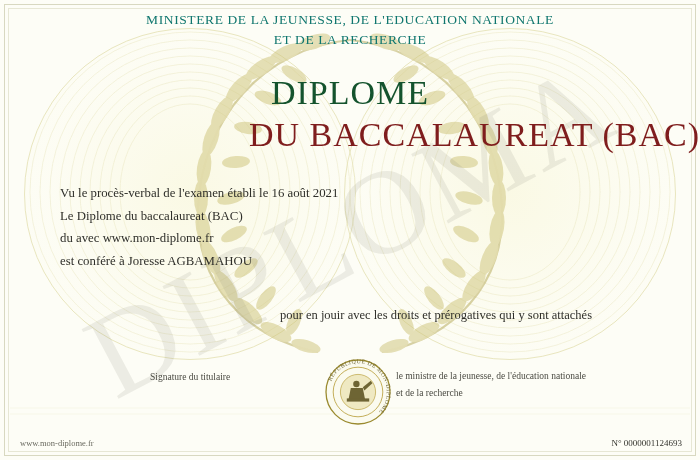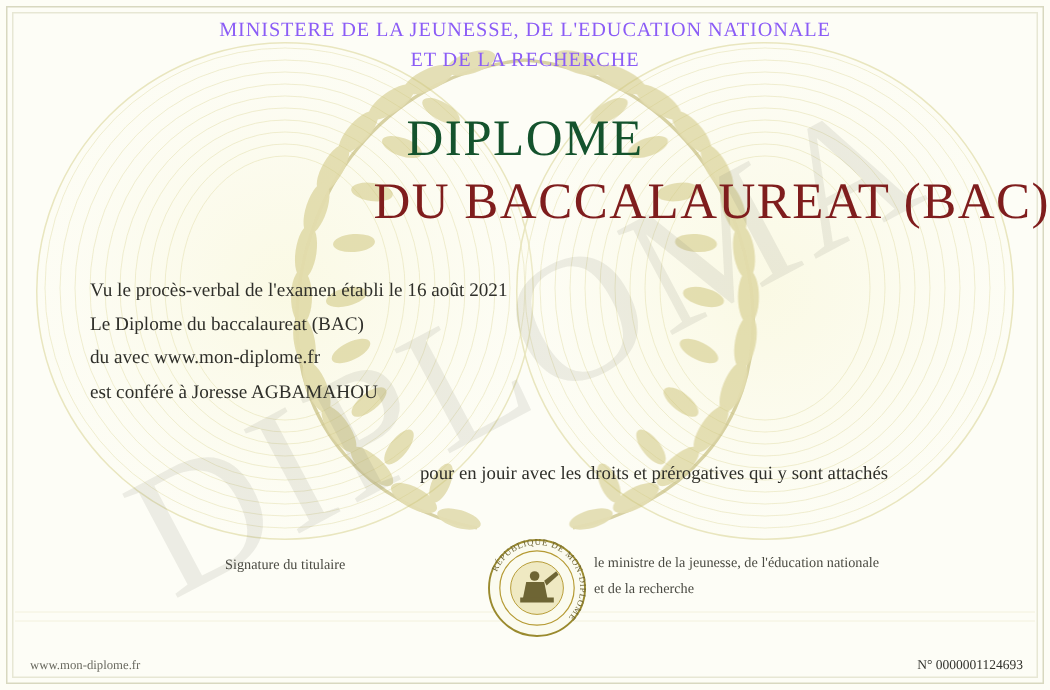--- a/index.html
+++ b/index.html
@@ -82,21 +82,21 @@
   }
 
   .ministry {
     position: absolute;
     top: 10px;
     left: 0;
     width: 700px;
     text-align: center;
     font-size: 13.5px;
     letter-spacing: 0.6px;
-    color: #8b5cf6;
+    color: #0f766e;
     line-height: 1.45;
     font-variant: small-caps;
     text-transform: uppercase;
   }
   .ministry .l2 { display: block; }
 
   .title1 {
     position: absolute;
     top: 74px;
     left: 0;

